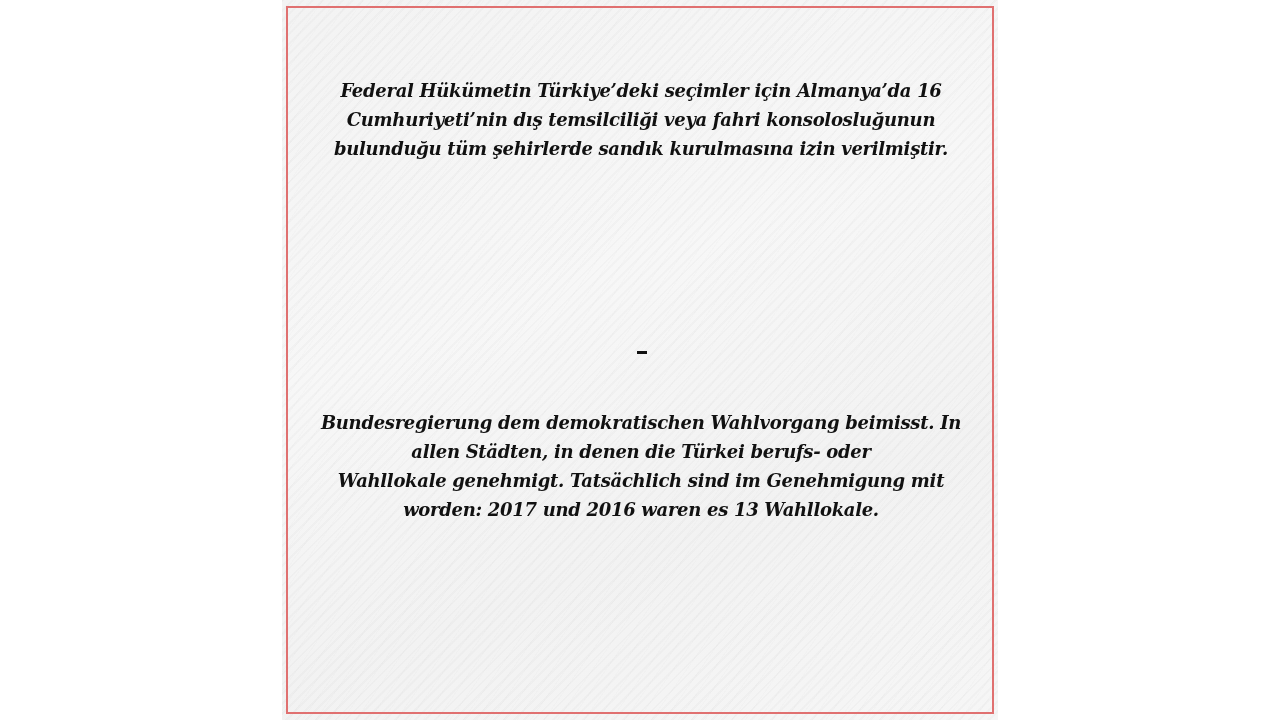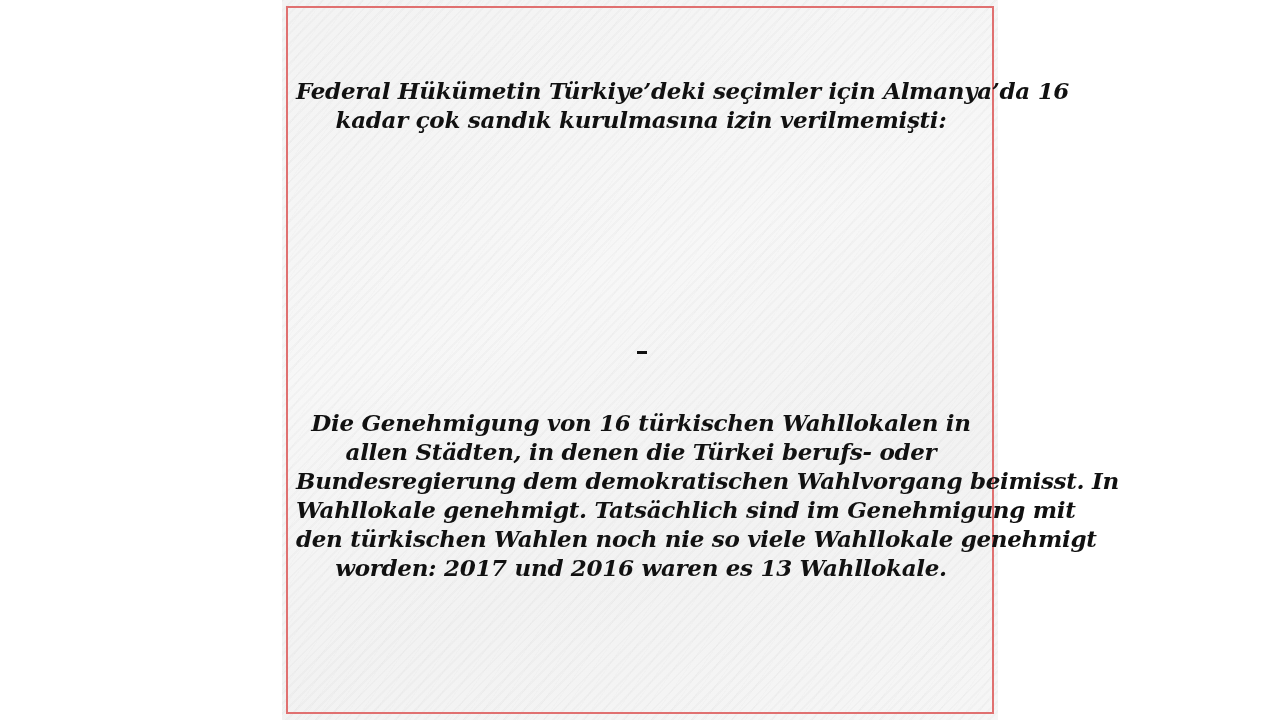--- a/index.html
+++ b/index.html
@@ -38,21 +38,21 @@
     }
     .text-block {
       position: absolute;
       left: 296px;
       width: 690px;
       text-align: center;
       font-family: "DejaVu Serif", "Liberation Serif", serif;
       font-style: italic;
       font-weight: bold;
       color: #111111;
-      font-size: 23px;
+      font-size: 18px;
       line-height: 29px;
       letter-spacing: -0.3px;
     }
     .text-block .line {
       display: block;
       white-space: nowrap;
     }
     .tr { top: 76px; }
     .de { top: 408px; }
     .separator {
@@ -66,26 +66,25 @@
   </style>
 </head>
 <body>
 
 <div class="stage">
   <div class="paper"></div>
   <div class="frame"></div>
 
   <div class="text-block tr">
     <span class="line">Federal Hükümetin Türkiye’deki seçimler için Almanya’da 16</span>
-    <span class="line">kadar çok sandık kurulmasına izin verilmemişti:</span>
+    <span class="line">Cumhuriyeti’nin dış temsilciliği veya fahri konsolosluğunun</span>
+    <span class="line">bulunduğu tüm şehirlerde sandık kurulmasına izin verilmiştir.</span>
   </div>
 
   <div class="separator"></div>
 
   <div class="text-block de">
-    <span class="line">Die Genehmigung von 16 türkischen Wahllokalen in</span>
+    <span class="line">Bundesregierung dem demokratischen Wahlvorgang beimisst. In</span>
     <span class="line">allen Städten, in denen die Türkei berufs- oder</span>
-    <span class="line">Bundesregierung dem demokratischen Wahlvorgang beimisst. In</span>
     <span class="line">Wahllokale genehmigt. Tatsächlich sind im Genehmigung mit</span>
-    <span class="line">den türkischen Wahlen noch nie so viele Wahllokale genehmigt</span>
     <span class="line">worden: 2017 und 2016 waren es 13 Wahllokale.</span>
   </div>
 </div>
 
 </body></html>

